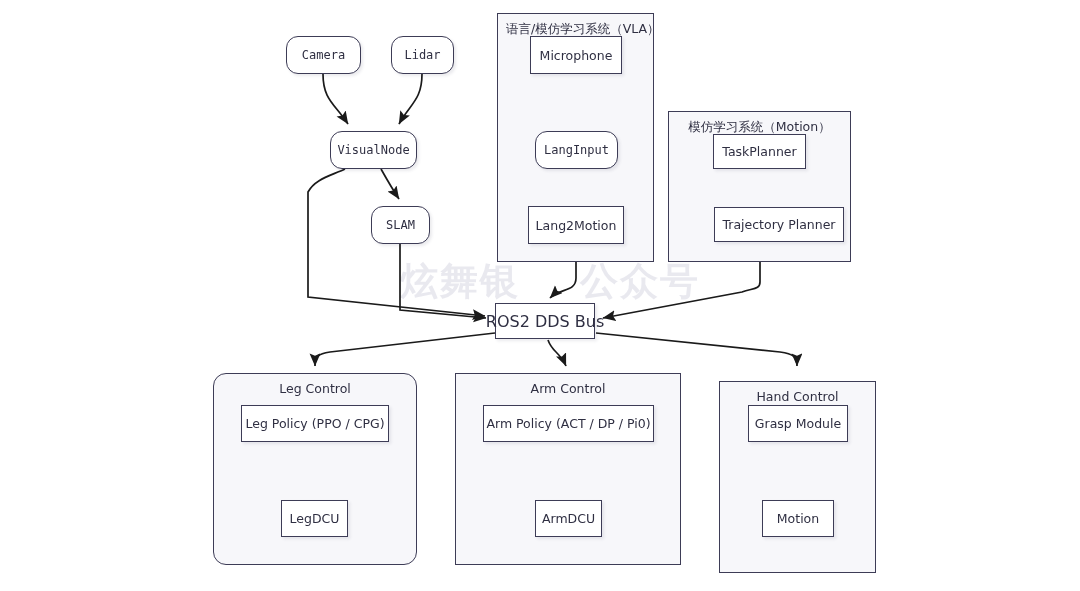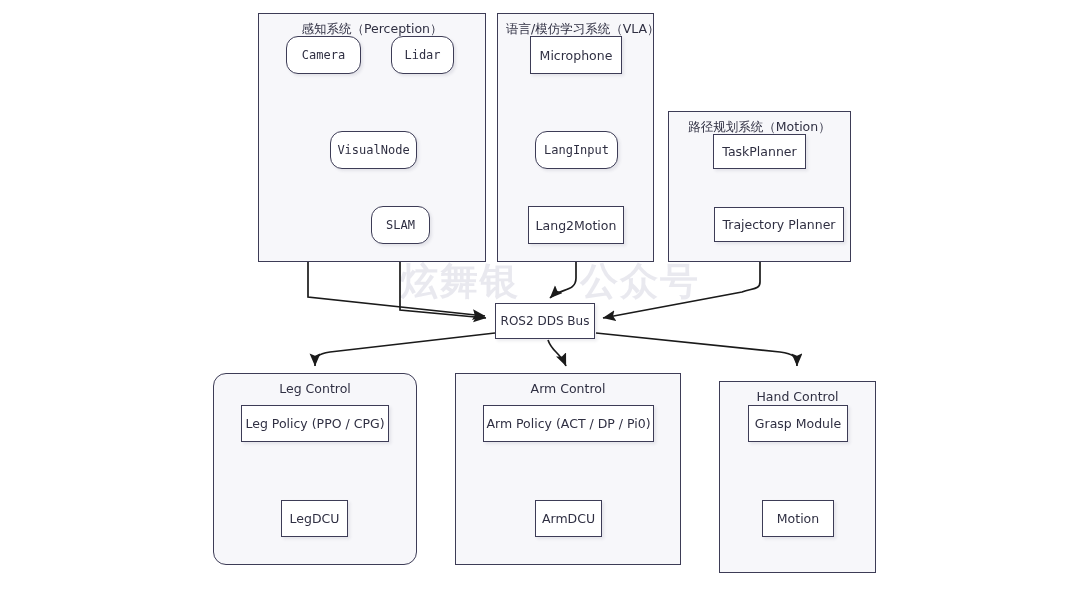--- a/index.html
+++ b/index.html
@@ -94,30 +94,27 @@
 </head>
 <body>
 
 <div id="canvas">
 
   <div class="watermark">
     <span>炫舞银</span>
     <span>公众号</span>
   </div>
 
-  <div class="group" style="left:258px; top:13px; width:228px; height:249px;">
-    <div class="group-title">感知系统（Perception）</div>
-  </div>
 
   <div class="group" style="left:497px; top:13px; width:157px; height:249px;">
     <div class="group-title" style="text-align:left; left:8px; right:auto;">语言/模仿学习系统（VLA）</div>
   </div>
 
   <div class="group" style="left:668px; top:111px; width:183px; height:151px;">
-    <div class="group-title">路径规划系统（Motion）</div>
+    <div class="group-title">模仿学习系统（Motion）</div>
   </div>
 
   <div class="group" style="left:213px; top:373px; width:204px; height:192px;border-radius:13px;">
     <div class="group-title">Leg Control</div>
   </div>
 
   <div class="group" style="left:455px; top:373px; width:226px; height:192px;">
     <div class="group-title">Arm Control</div>
   </div>
 
@@ -162,21 +159,21 @@
   <div class="node" style="left:530px; top:36px; width:92px; height:38px;">Microphone</div>
 
   <div class="node mono" style="left:535px; top:131px; width:83px; height:38px;">LangInput</div>
 
   <div class="node" style="left:528px; top:206px; width:96px; height:38px;">Lang2Motion</div>
 
   <div class="node" style="left:713px; top:134px; width:93px; height:35px;text-align:center;">TaskPlanner</div>
 
   <div class="node" style="left:714px; top:207px; width:130px; height:35px;">Trajectory Planner</div>
 
-  <div class="node bus" style="left:495px; top:303px; width:100px; height:36px; font-size:12px;">ROS2 DDS Bus</div>
+  <div class="node bus" style="left:495px; top:303px; width:100px; height:36px; font-size:16px;">ROS2 DDS Bus</div>
 
   <div class="node" style="left:241px; top:405px; width:148px; height:37px;">Leg Policy (PPO / CPG)</div>
 
   <div class="node" style="left:281px; top:500px; width:67px; height:37px;">LegDCU</div>
 
   <div class="node" style="left:483px; top:405px; width:171px; height:37px;">Arm Policy (ACT / DP / Pi0)</div>
 
   <div class="node" style="left:535px; top:500px; width:67px; height:37px;">ArmDCU</div>
 
   <div class="node" style="left:748px; top:405px; width:100px; height:37px;">Grasp Module</div>

